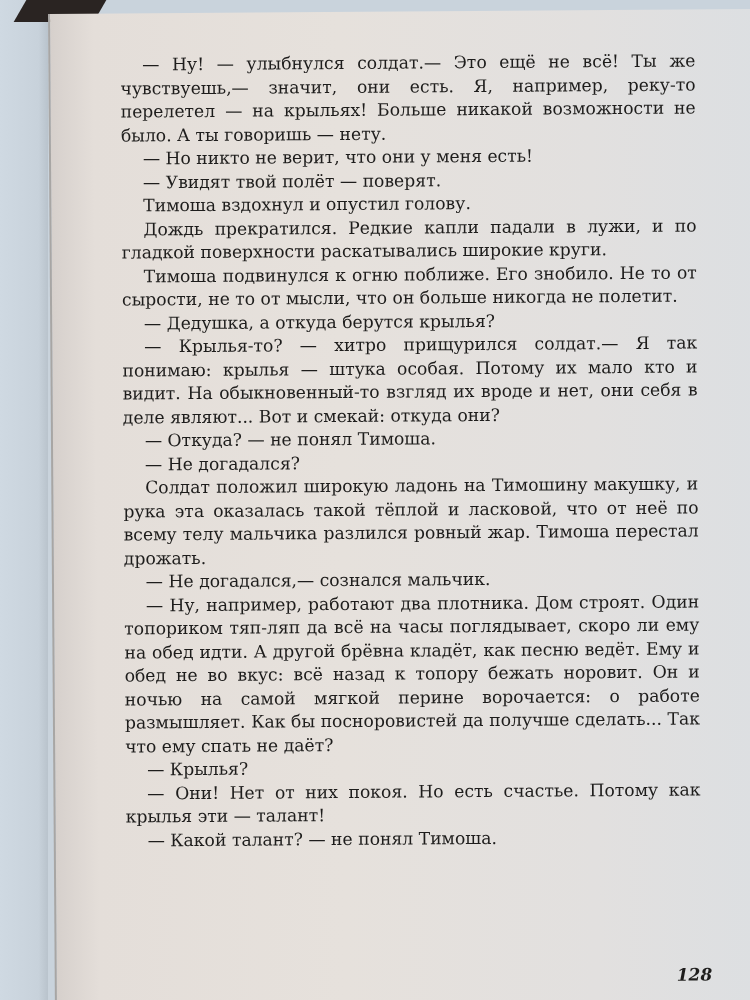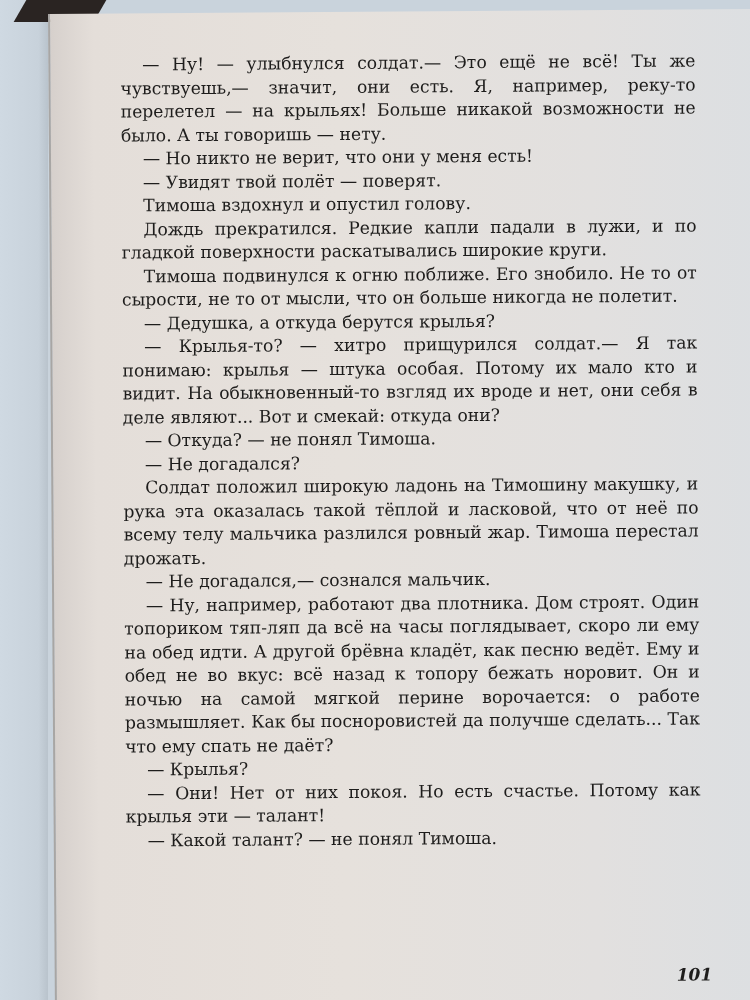--- a/index.html
+++ b/index.html
@@ -57,14 +57,14 @@
     <p>— Крылья-то? — хитро прищурился солдат.— Я так понимаю: крылья — штука особая. Потому их мало кто и видит. На обыкновенный-то взгляд их вроде и нет, они себя в деле являют... Вот и смекай: откуда они?</p>
     <p>— Откуда? — не понял Тимоша.</p>
     <p>— Не догадался?</p>
     <p>Солдат положил широкую ладонь на Тимошину макушку, и рука эта оказалась такой тёплой и ласковой, что от неё по всему телу мальчика разлился ровный жар. Тимоша перестал дрожать.</p>
     <p>— Не догадался,— сознался мальчик.</p>
     <p>— Ну, например, работают два плотника. Дом строят. Один топориком тяп-ляп да всё на часы поглядывает, скоро ли ему на обед идти. А другой брёвна кладёт, как песню ведёт. Ему и обед не во вкус: всё назад к топору бежать норовит. Он и ночью на самой мягкой перине ворочается: о работе размышляет. Как бы посноровистей да получше сделать... Так что ему спать не даёт?</p>
     <p>— Крылья?</p>
     <p>— Они! Нет от них покоя. Но есть счастье. Потому как крылья эти — талант!</p>
     <p>— Какой талант? — не понял Тимоша.</p>
   </div>
-  <div class="pagenum">101</div>
+  <div class="pagenum">128</div>
 </div>
 
 </body></html>

